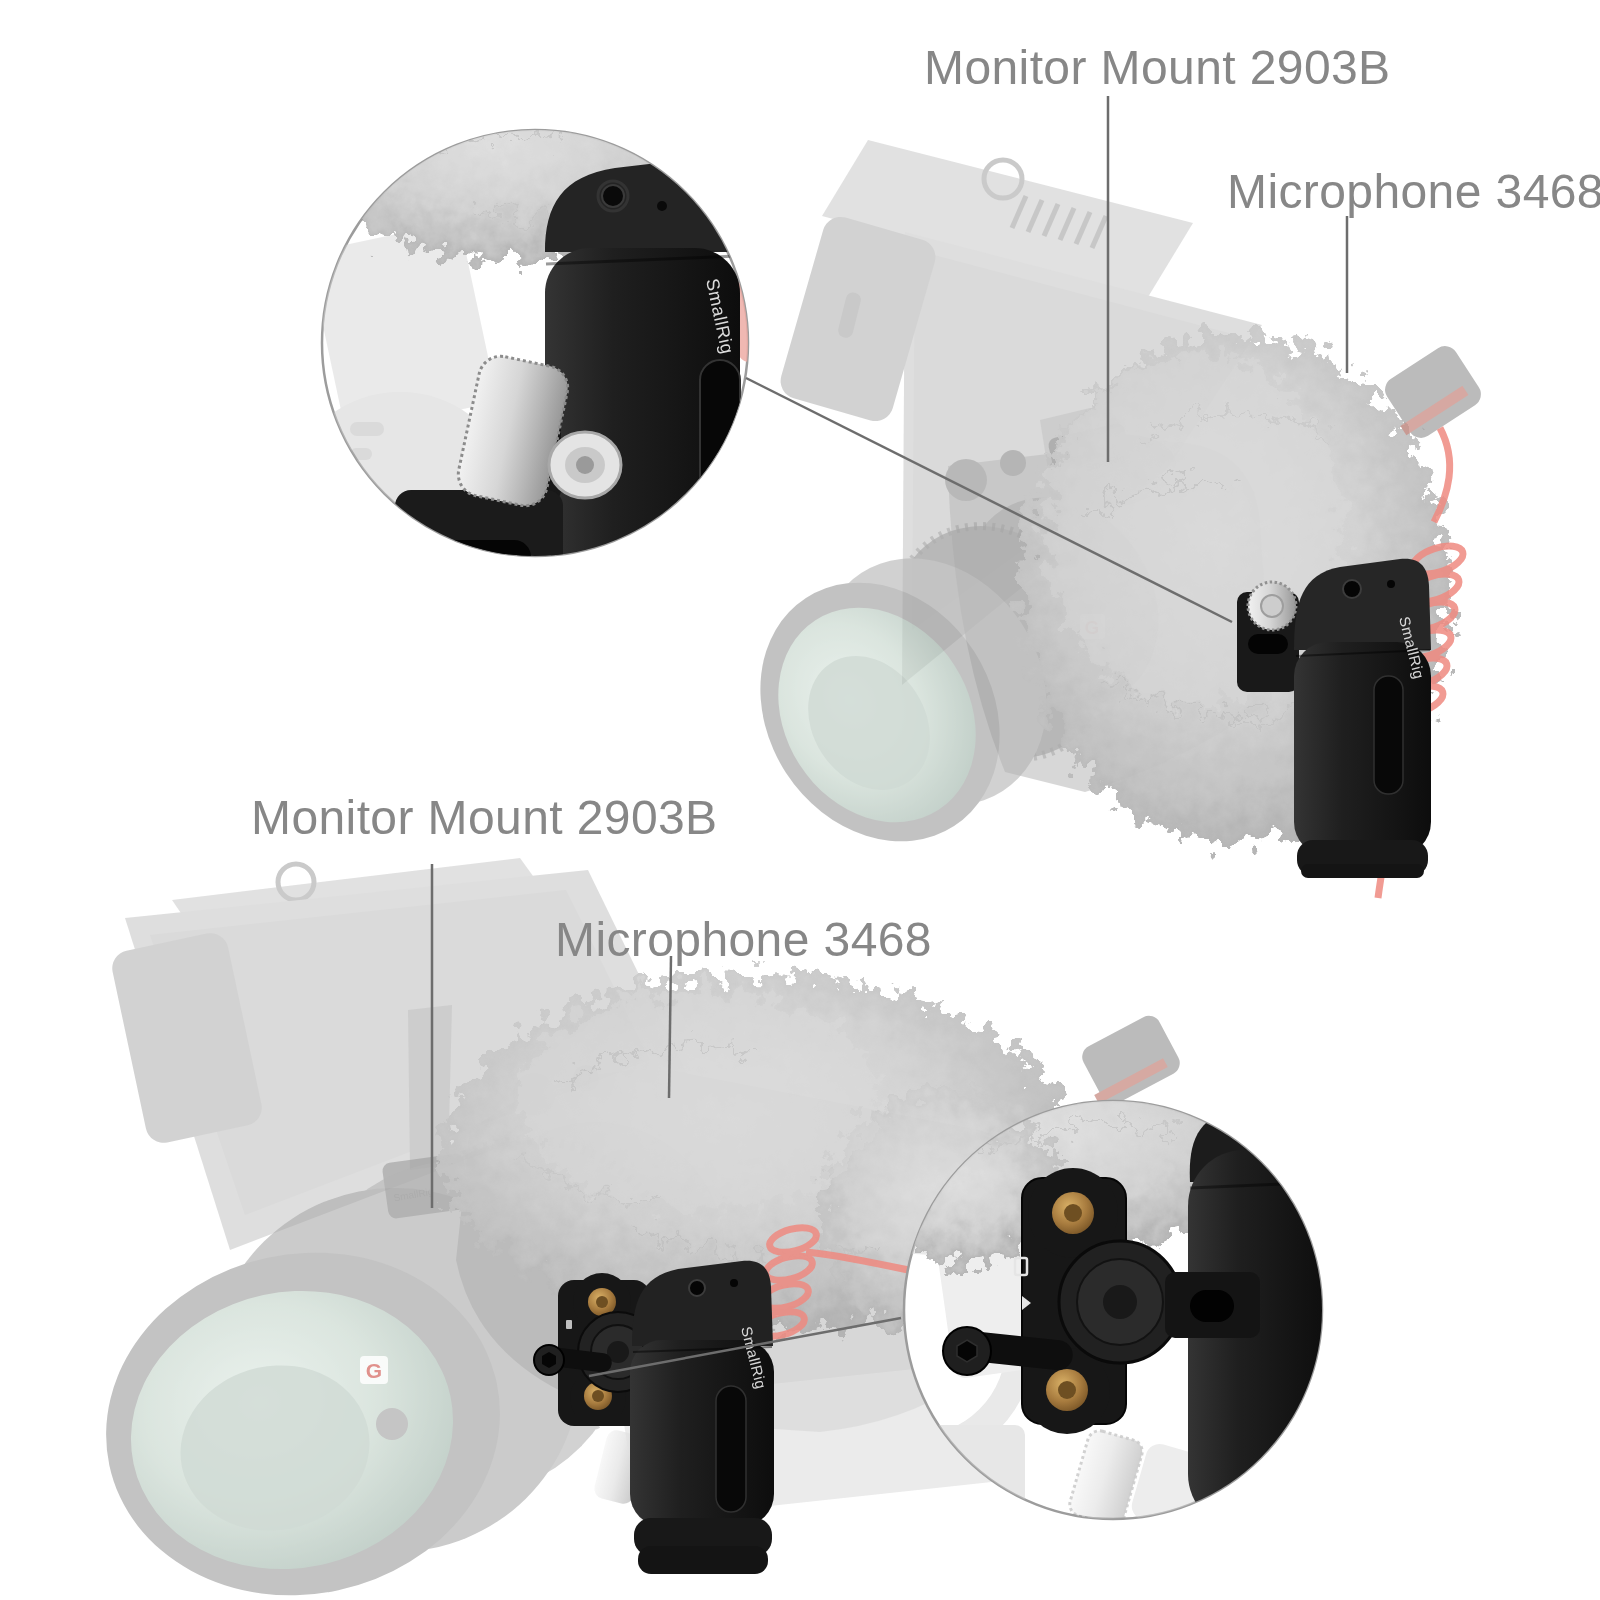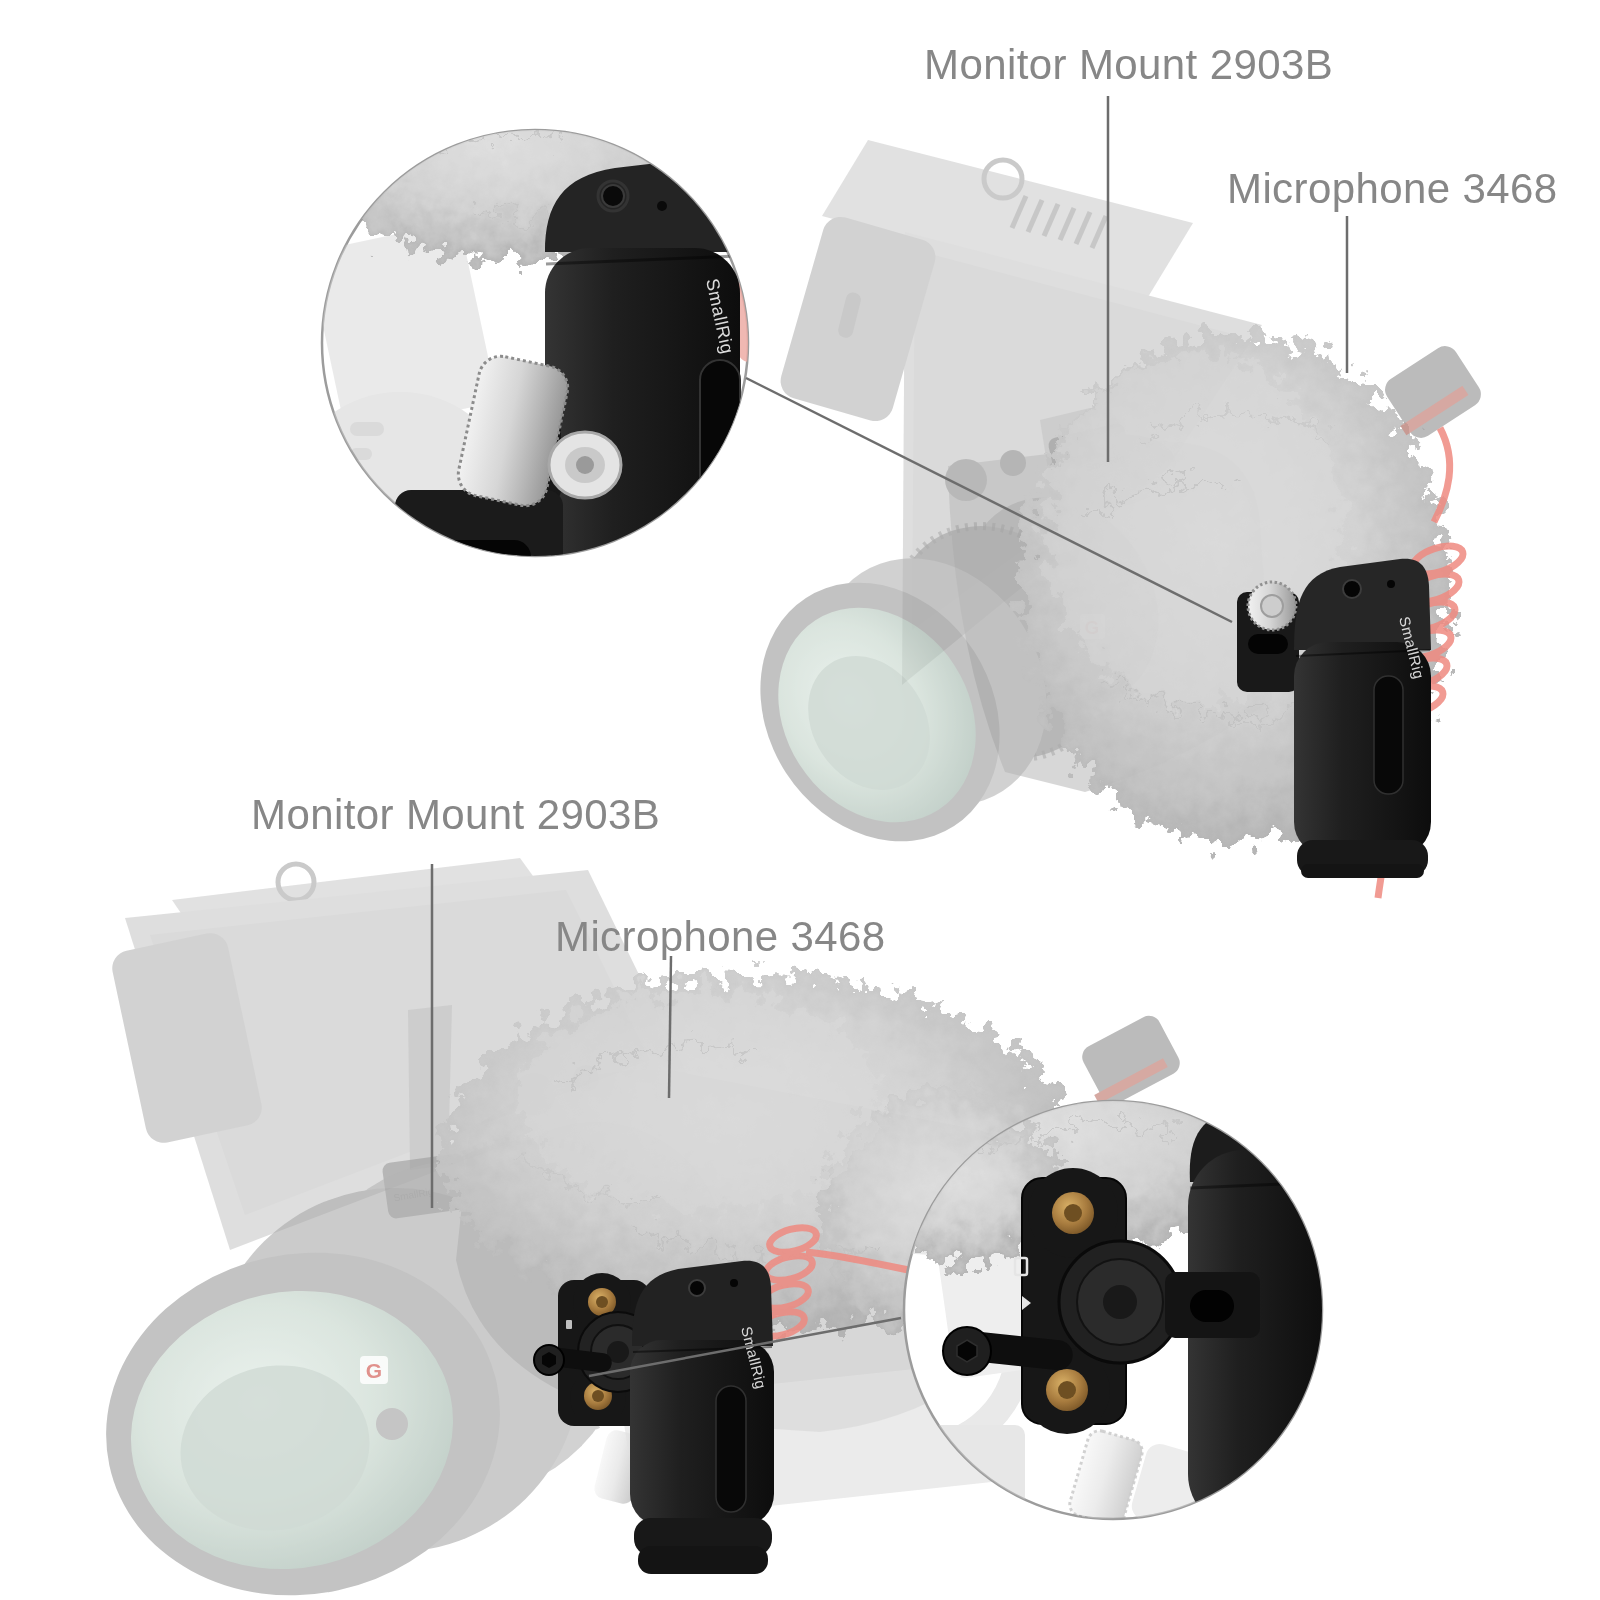--- a/index.html
+++ b/index.html
@@ -9,21 +9,21 @@
     --ghost-gray:#c0c0c0; --lens-glass:#c3d4c9; --badge-red:#cc4840;
   }
   html,body{margin:0;padding:0;background:var(--background);}
   .canvas{
     position:relative; width:1600px; height:1600px; overflow:hidden;
     background:var(--background);
     font-family:"Liberation Sans", sans-serif;
   }
   .scene{position:absolute; left:0; top:0;}
   .callout-label{
-    position:absolute; font-size:42px; line-height:1.1; color:var(--label-text);
+    position:absolute; font-size:48px; line-height:1.1; color:var(--label-text);
     white-space:nowrap; letter-spacing:.4px;
   }
   #label-mm-top{left:924px; top:42px;}
   #label-mic-top{left:1227px; top:166px;}
   #label-mm-bottom{left:251px; top:792px;}
   #label-mic-bottom{left:555px; top:914px;}
 </style>
 </head>
 <body>
 

